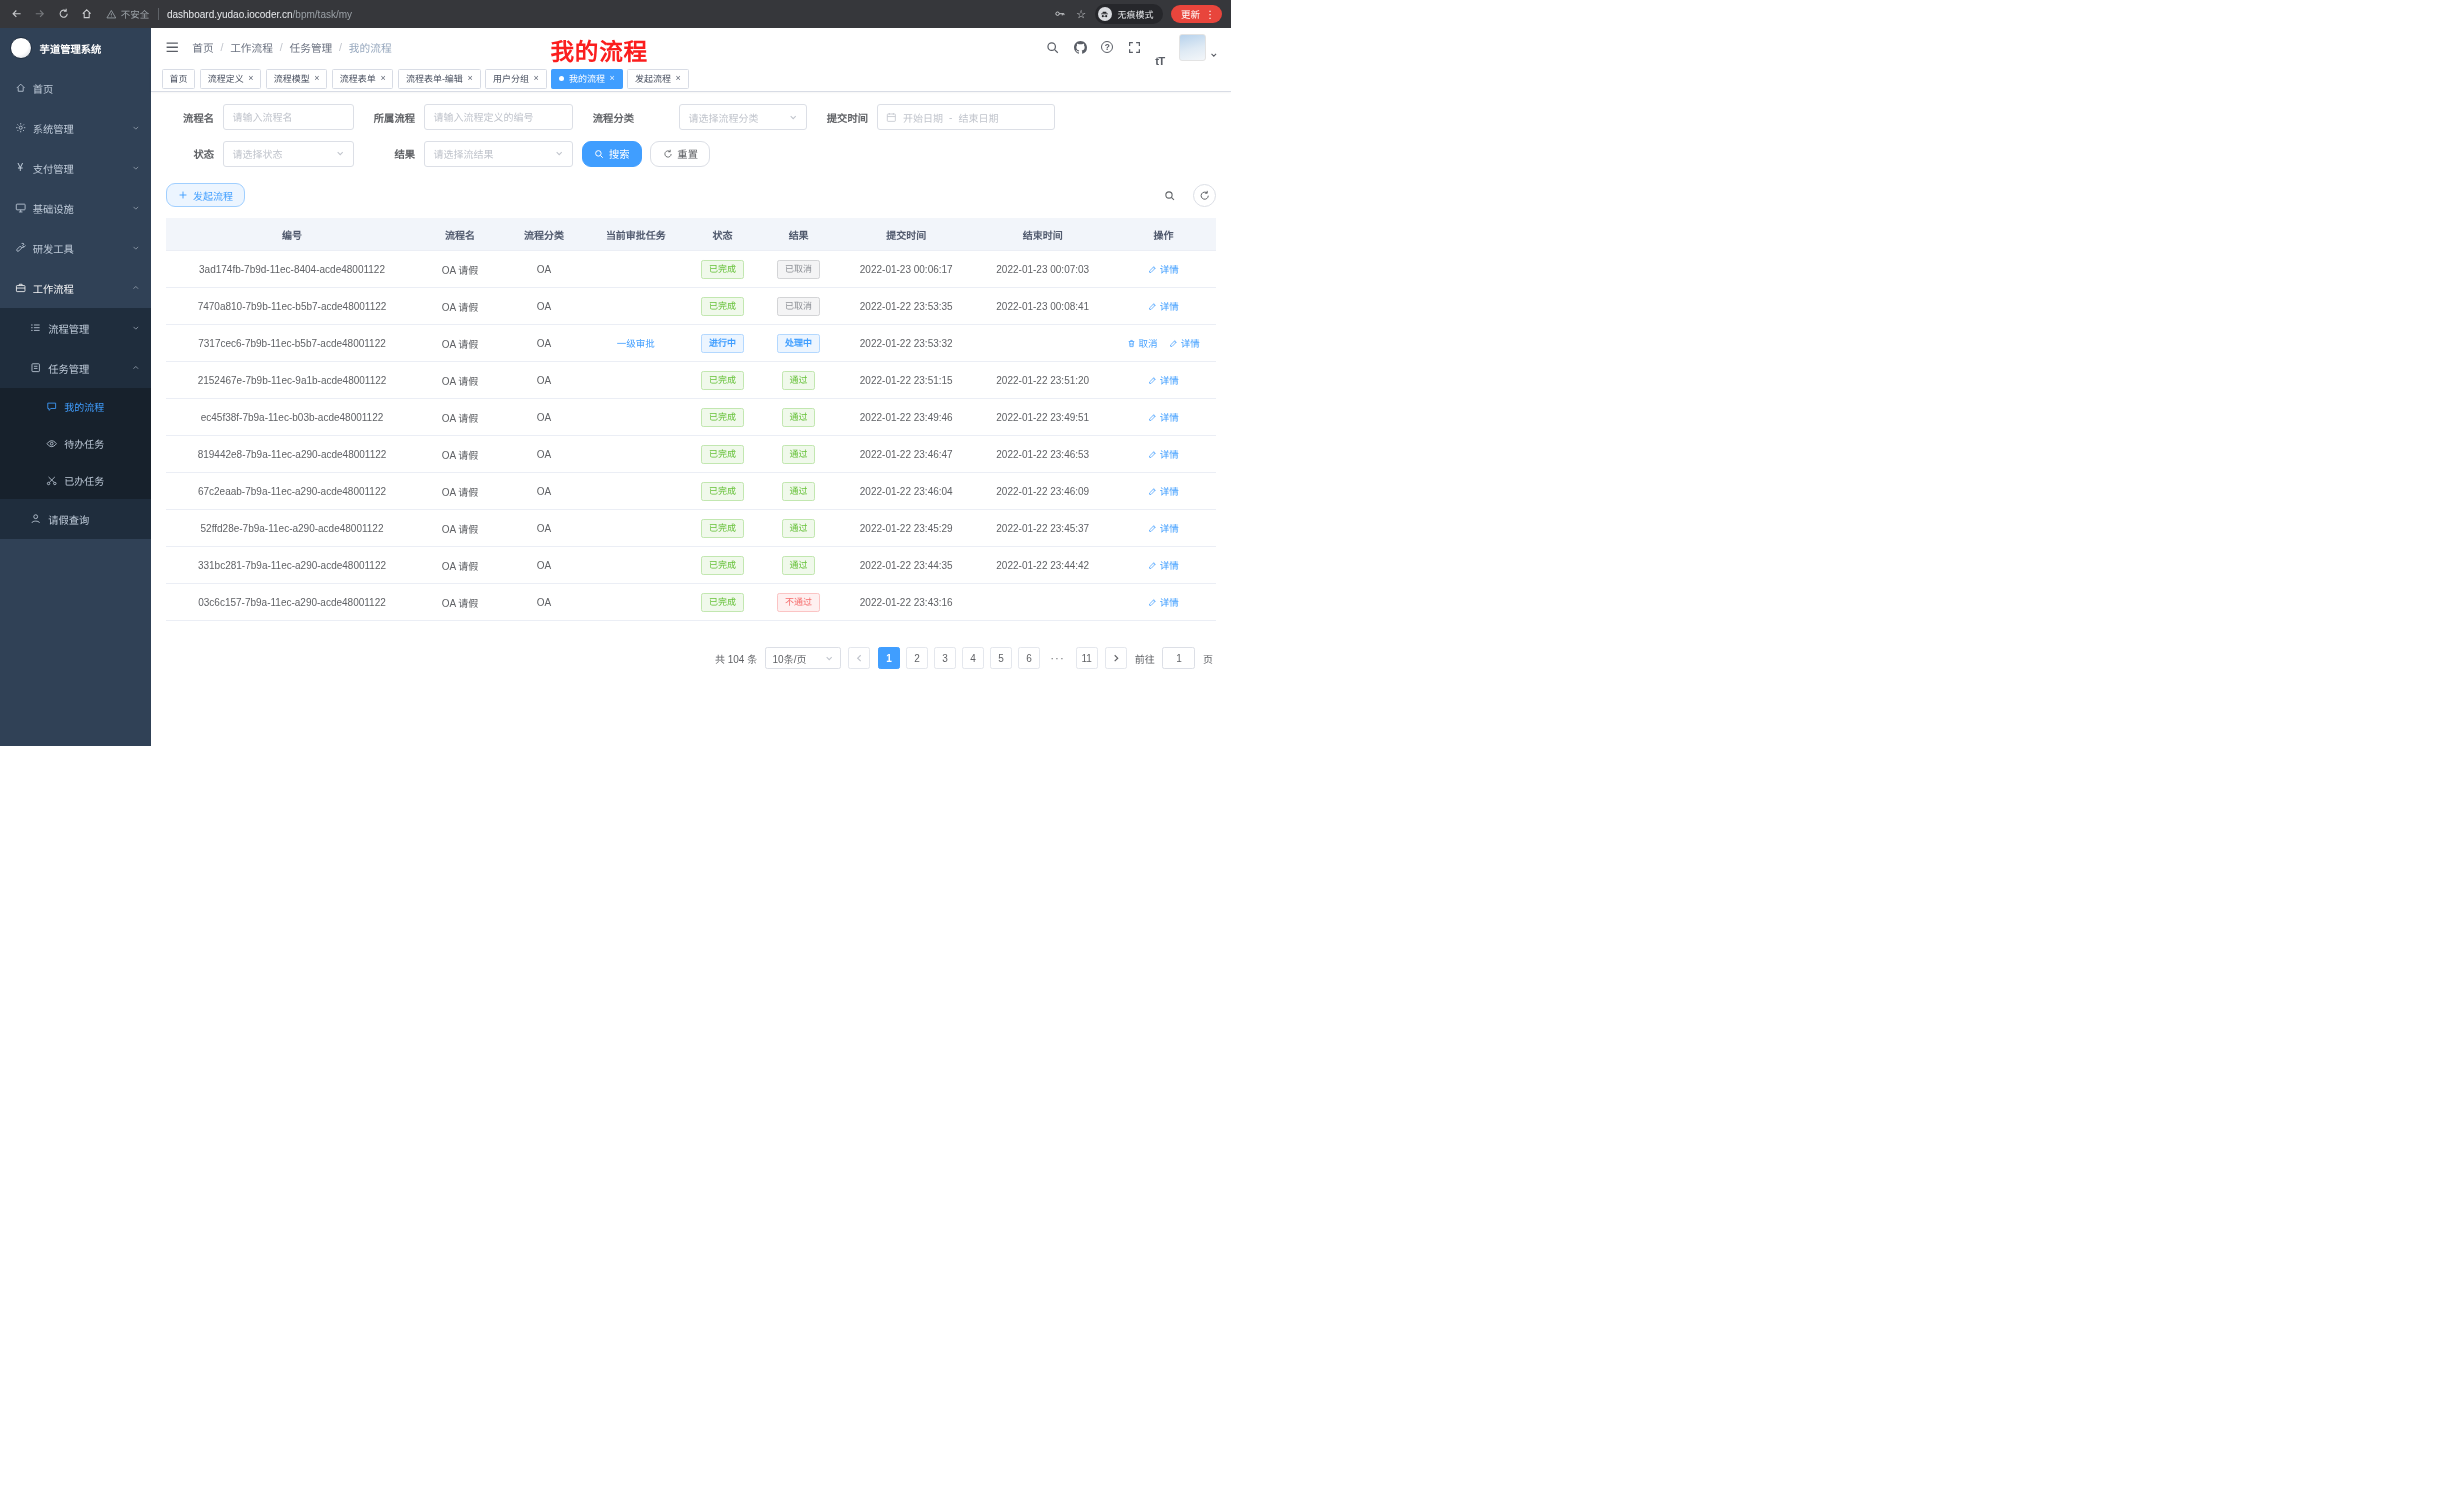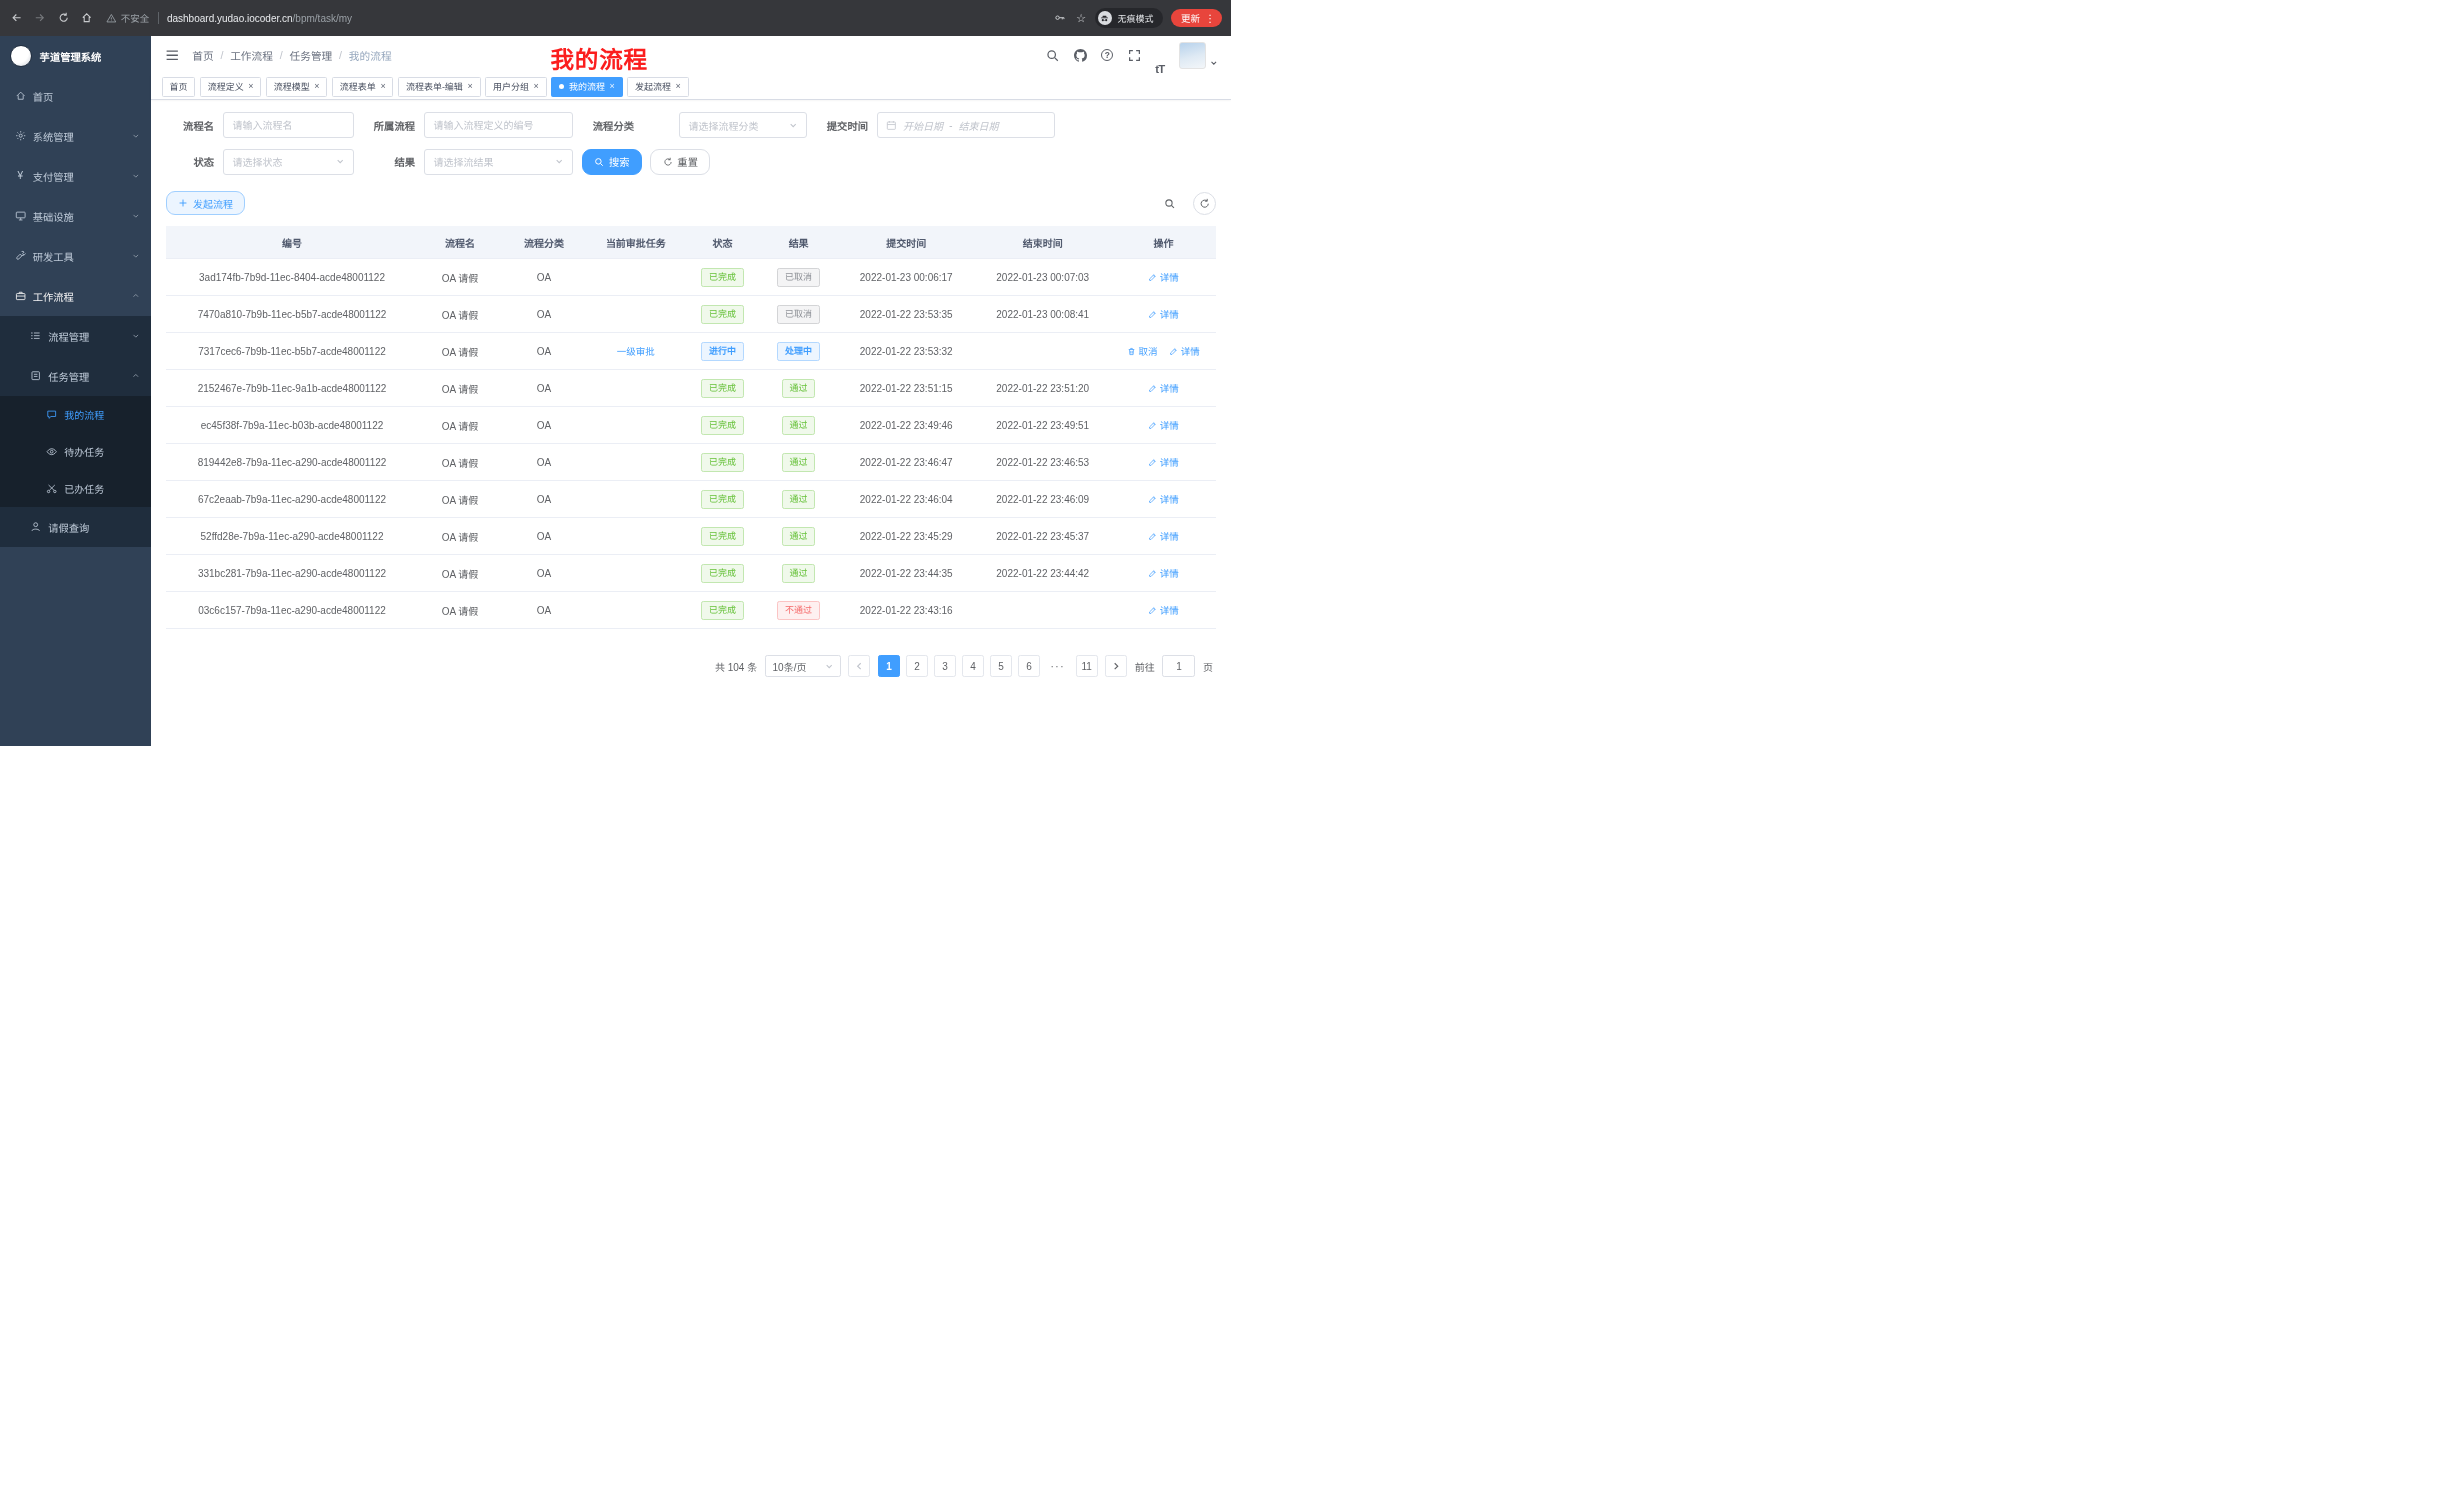--- a/index.html
+++ b/index.html
@@ -1,21 +1,21 @@
 <!DOCTYPE html>
 <html lang="zh-CN" style="font-size:12px"><head>
 <meta charset="utf-8">
 <style>
   * { box-sizing:border-box; margin:0; padding:0; }
   html,body { width:1231px; height:746px; overflow:hidden; }
   body { font-family:"Liberation Sans","DejaVu Sans",sans-serif; font-size:10px; color:#606266; background:#fff; }
   svg { display:block; }
 
   
-  .browser { height:36px; background:#36373b; display:flex; align-items:center; gap:8.4px; padding:0 9px; color:#c8cacd;justify-content:space-between; }
+  .browser { height:28px; background:#36373b; display:flex; align-items:center; gap:8.4px; padding:0 9px; color:#c8cacd;justify-content:space-between; }
   .bicon { width:15px; height:15px; display:flex; align-items:center; justify-content:center; cursor:pointer; }
   .bicon svg { width:11.4px; height:11.4px; }
   .fwd { color:#76787c; }
   .sec { display:flex; align-items:center; gap:4.6px; color:#9aa0a6; font-size:9.5px; margin-left:3px; }
   .sec svg { width:10.7px; height:10.7px; }
   .vdiv { width:0.8px; height:11.4px; background:#5f6368; }
   .url { font-size:10px; white-space:nowrap; }
   .url .host { color:#e8eaed; }
   .url .path { color:#9aa0a6; }
   .bspace { flex:1; }
@@ -84,21 +84,21 @@
   .frow { display:flex; align-items:center; margin-bottom:10.7px; }
   .flabel { width:43px; text-align:right; margin-right:9px; font-size:10.3px; font-weight:700; color:#606266; flex-shrink:0; }
   .gap { width:18px; flex-shrink:0; }
   .box { height:26px; border:0.8px solid #dcdfe6; border-radius:3px; background:#fff; display:flex; align-items:center; padding:0 8.4px; }
   .box input { border:none; outline:none; width:100%; font:inherit; color:#606266; background:transparent; }
   .box input::placeholder { color:#c0c4cc; }
   .select { justify-content:space-between; cursor:pointer; gap:4.6px; }
   .ph { color:#c0c4cc; white-space:nowrap; }
   .dchev { color:#c0c4cc; }
   .dchev svg { width:8.4px; height:8.4px; }
-  .date-range { gap:6px; cursor:pointer;font-style:italic; }
+  .date-range { gap:6px; cursor:pointer; }
   .cal { color:#c0c4cc; } .cal svg { width:10.7px; height:10.7px; }
   .w172{width:131px;} .w196{width:149px;} .w168{width:128px;margin-left:36px;} .w234{width:178px;}
   .btn { height:26px; border-radius:9px; padding:0 11.4px; font-size:10.3px; display:inline-flex; align-items:center; gap:4.6px;
     cursor:pointer; border:0.8px solid transparent; background:#fff; font-family:inherit; }
   .btn svg { width:10px; height:10px; }
   .btn-search { background:#409eff; border-color:#409eff; color:#fff; margin-left:9px; }
   .btn-reset  { border-color:#dcdfe6; color:#606266; margin-left:8.4px; }
 
   
   .toolbar { display:flex; align-items:center; padding:4.6px 15px 10.7px; }

